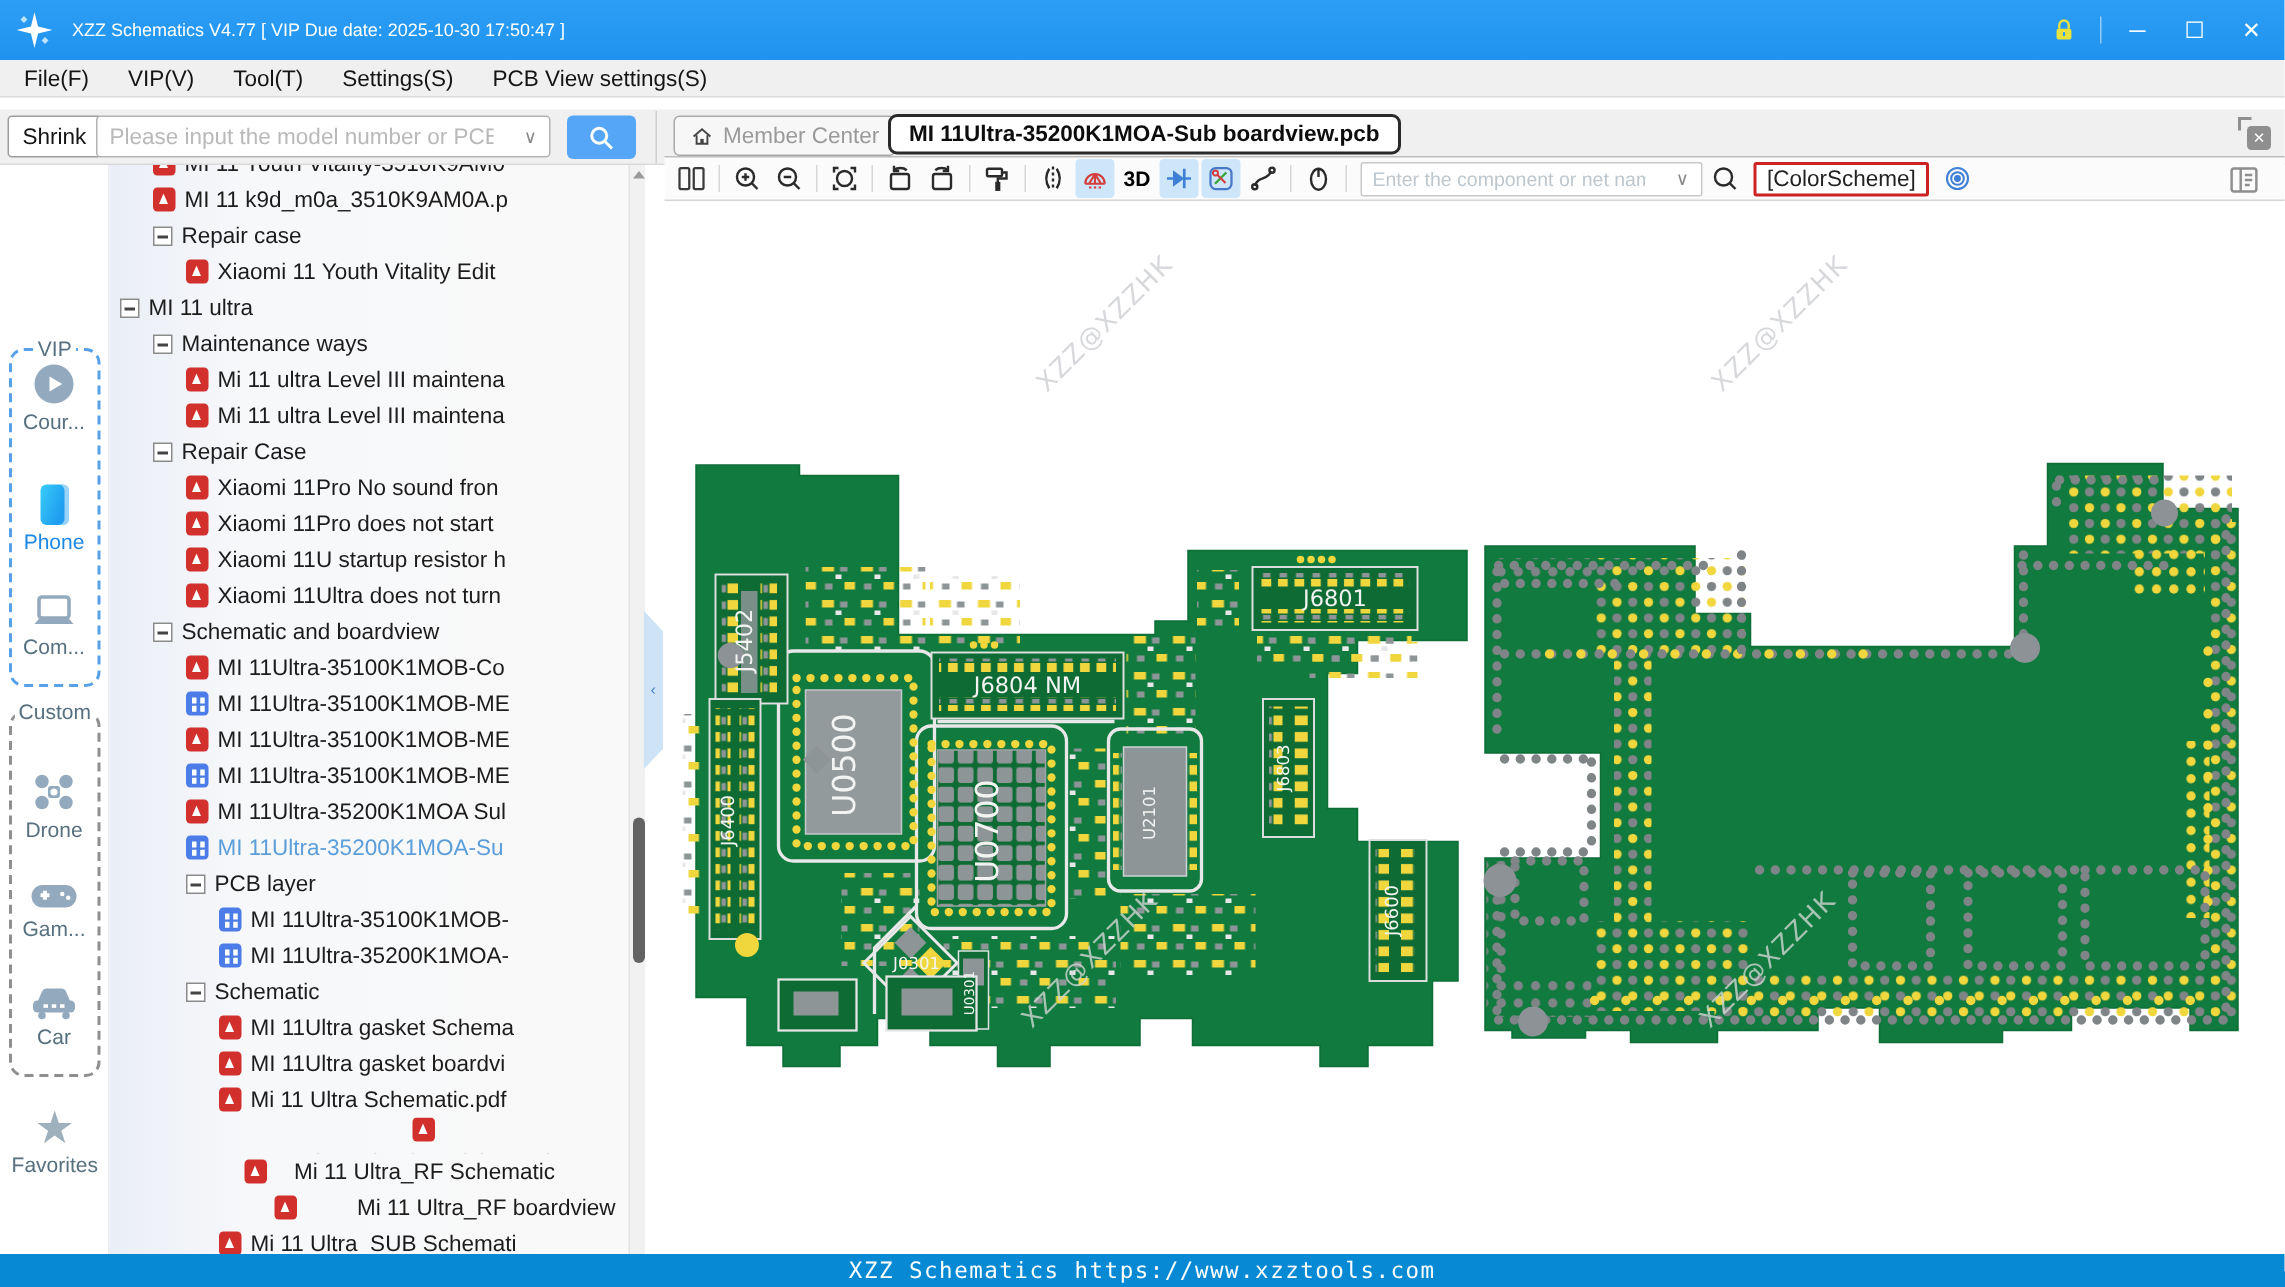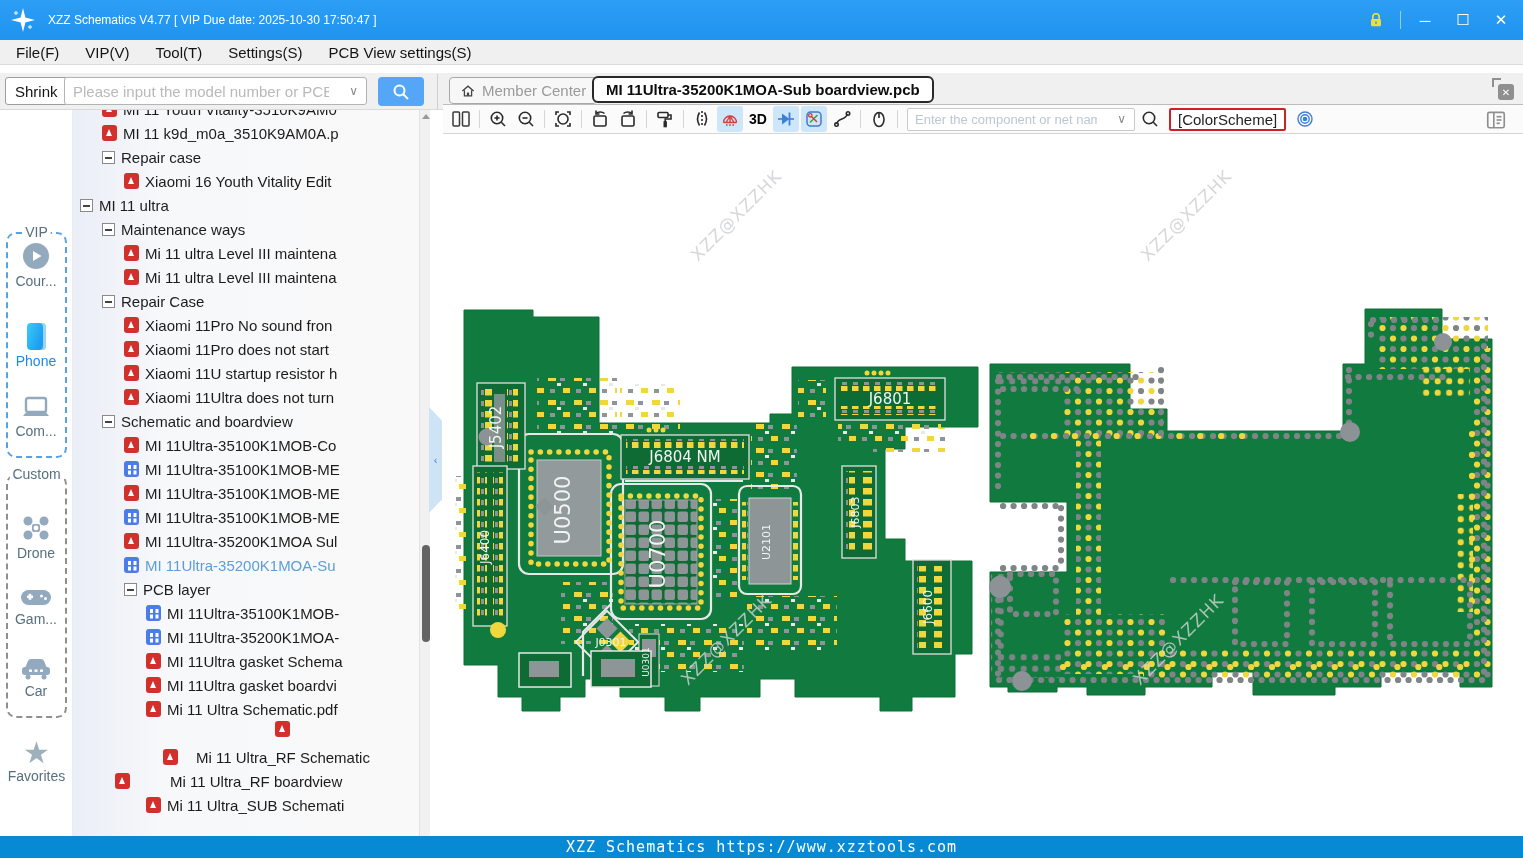--- a/index.html
+++ b/index.html
@@ -361,21 +361,21 @@
       <div class="tree-row" style="padding-left: 29px;">
         <span class="ico-pdf"></span>
         <span class="lbl">MI 11 k9d_m0a_3510K9AM0A.p</span>
       </div>
       <div class="tree-row" style="padding-left: 29px;">
         <span class="tgl"></span>
         <span class="lbl">Repair case</span>
       </div>
       <div class="tree-row" style="padding-left: 51px;">
         <span class="ico-pdf"></span>
-        <span class="lbl">Xiaomi 16 Youth Vitality Edit</span>
+        <span class="lbl">Xiaomi 11 Youth Vitality Edit</span>
       </div>
       <div class="tree-row" style="padding-left: 7px;">
         <span class="tgl"></span>
         <span class="lbl">MI 11 ultra</span>
       </div>
       <div class="tree-row" style="padding-left: 29px;">
         <span class="tgl"></span>
         <span class="lbl">Maintenance ways</span>
       </div>
       <div class="tree-row" style="padding-left: 51px;">
@@ -439,41 +439,45 @@
         <span class="lbl">PCB layer</span>
       </div>
       <div class="tree-row" style="padding-left: 73px;">
         <span class="ico-board"></span>
         <span class="lbl">MI 11Ultra-35100K1MOB-</span>
       </div>
       <div class="tree-row" style="padding-left: 73px;">
         <span class="ico-board"></span>
         <span class="lbl">MI 11Ultra-35200K1MOA-</span>
       </div>
+      <div class="tree-row" style="padding-left: 51px;">
+        <span class="tgl"></span>
+        <span class="lbl">Schematic</span>
+      </div>
       <div class="tree-row" style="padding-left: 73px;">
         <span class="ico-pdf"></span>
         <span class="lbl">MI 11Ultra gasket Schema</span>
       </div>
       <div class="tree-row" style="padding-left: 73px;">
         <span class="ico-pdf"></span>
         <span class="lbl">MI 11Ultra gasket boardvi</span>
       </div>
       <div class="tree-row" style="padding-left: 73px;">
         <span class="ico-pdf"></span>
         <span class="lbl">Mi 11 Ultra Schematic.pdf</span>
       </div>
       <div class="tree-row" style="padding-left: 73px; flex-direction: column;">
         <span class="ico-pdf"></span>
         <span class="lbl">Mi 11 Ultra boardview .pd</span>
       </div>
       <div class="tree-row" style="padding-left: 90px; gap: 18px;">
         <span class="ico-pdf"></span>
         <span class="lbl">Mi 11 Ultra_RF Schematic</span>
       </div>
-      <div class="tree-row" style="padding-left: 42px; gap: 40px;">
+      <div class="tree-row" style="padding-left: 110px; gap: 40px;">
         <span class="ico-pdf"></span>
         <span class="lbl">Mi 11 Ultra_RF boardview</span>
       </div>
       <div class="tree-row" style="padding-left: 73px;">
         <span class="ico-pdf"></span>
         <span class="lbl">Mi 11 Ultra_SUB Schemati</span>
       </div>
     </div>
 </div>
 <div class="tscroll">

